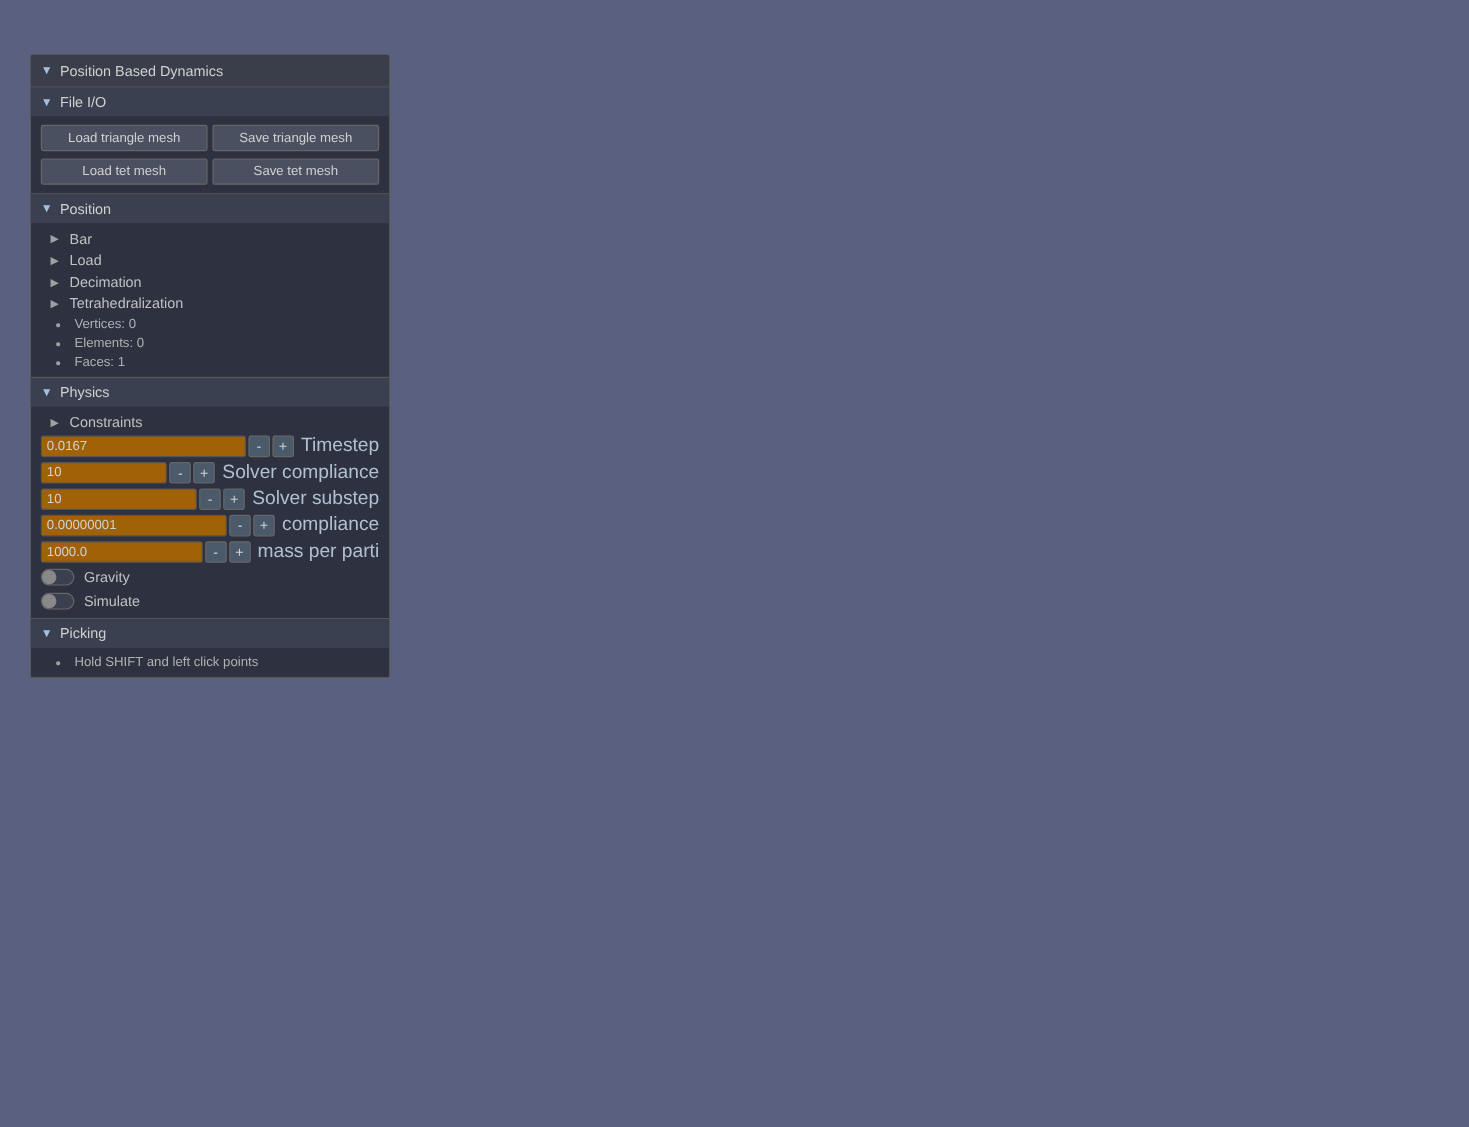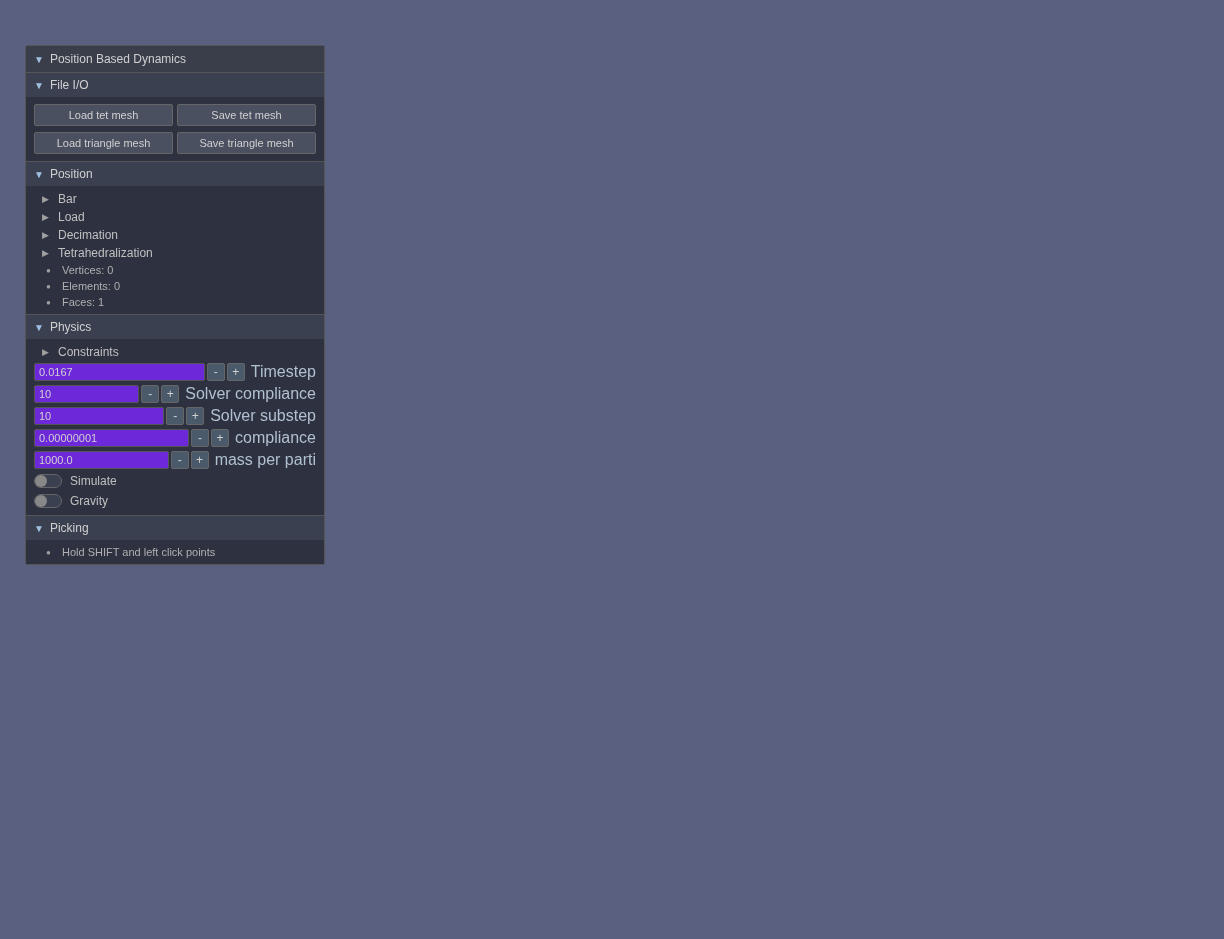--- a/index.html
+++ b/index.html
@@ -85,21 +85,21 @@
       width: 10px;
     }
     .input-row {
       display: flex;
       align-items: center;
       padding: 2px 8px;
       gap: 2px;
     }
     .num-input {
       flex: 1;
-      background-color: #6d28d9;
+      background-color: #a16207;
       border: 1px solid #555;
       color: #d0d0d0;
       padding: 2px 4px;
       font-size: 11px;
       border-radius: 2px;
       min-width: 0;
     }
     .inc-btn {
       width: 18px;
       height: 18px;
@@ -168,26 +168,26 @@
     <span>Position Based Dynamics</span>
   </div>
 
   <div class="section">
     <div class="section-header">
       <span class="triangle-icon">▼</span>
       <span>File I/O</span>
     </div>
     <div class="section-content">
       <div class="btn-row">
+        <button class="btn">Load triangle mesh</button>
+        <button class="btn">Save triangle mesh</button>
+      </div>
+      <div class="btn-row">
         <button class="btn">Load tet mesh</button>
         <button class="btn">Save tet mesh</button>
-      </div>
-      <div class="btn-row">
-        <button class="btn">Load triangle mesh</button>
-        <button class="btn">Save triangle mesh</button>
       </div>
     </div>
   </div>
 
   <div class="section">
     <div class="section-header">
       <span class="triangle-icon">▼</span>
       <span>Position</span>
     </div>
     <div class="section-content">
@@ -259,35 +259,35 @@
         <button class="inc-btn">-</button>
         <button class="inc-btn">+</button>
         <span class="field-label">compliance</span>
       </div>
 
       <div class="input-row">
         <input class="num-input" type="text" value="1000.0" style="">
         <button class="inc-btn">-</button>
         <button class="inc-btn">+</button>
         <span class="field-label">mass per parti</span>
+      </div>
+
+      <div class="toggle-row">
+        <div class="toggle">
+          <div class="toggle-knob"></div>
+        </div>
+        <span class="toggle-label">Gravity</span>
       </div>
 
       <div class="toggle-row">
         <div class="toggle">
           <div class="toggle-knob"></div>
         </div>
         <span class="toggle-label">Simulate</span>
       </div>
-
-      <div class="toggle-row">
-        <div class="toggle">
-          <div class="toggle-knob"></div>
-        </div>
-        <span class="toggle-label">Gravity</span>
-      </div>
     </div>
   </div>
 
   <div class="section">
     <div class="section-header">
       <span class="triangle-icon">▼</span>
       <span>Picking</span>
     </div>
     <div class="section-content">
       <div class="info-item">

